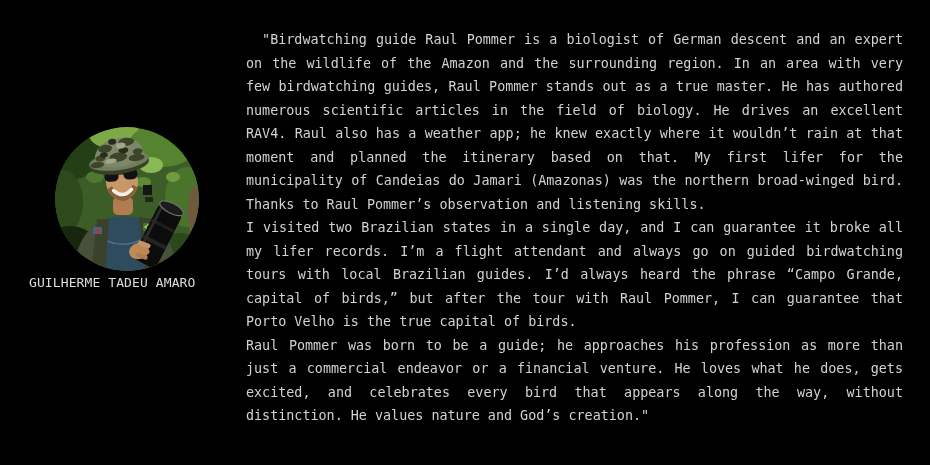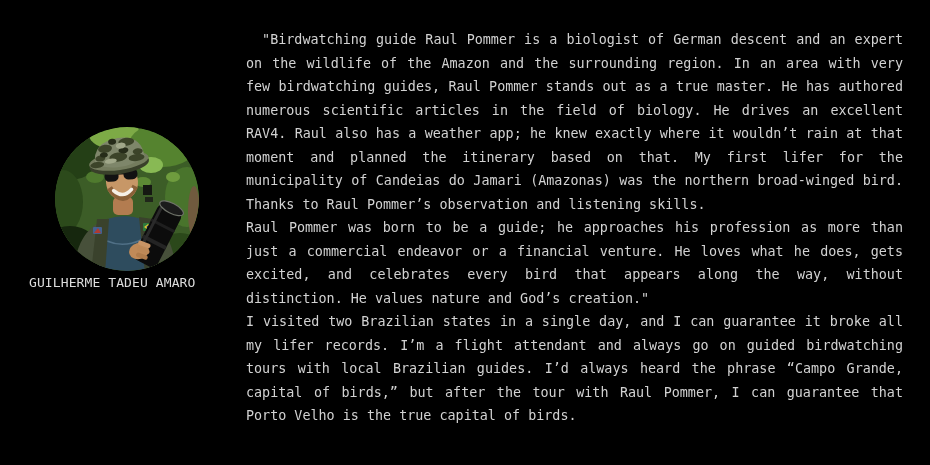--- a/index.html
+++ b/index.html
@@ -155,15 +155,15 @@
         <rect x="82" y="125" width="12" height="4.5" rx="2.2" fill="#b07c4c" transform="rotate(20 82 125)"></rect>
       </g>
     </g>
   </svg>
 </div>
 
 <div class="author">GUILHERME TADEU AMARO</div>
 
 <div class="testimonial">
   <p class="first">"Birdwatching guide Raul Pommer is a biologist of German descent and an expert on the wildlife of the Amazon and the surrounding region. In an area with very few birdwatching guides, Raul Pommer stands out as a true master. He has authored numerous scientific articles in the field of biology. He drives an excellent RAV4. Raul also has a weather app; he knew exactly where it wouldn’t rain at that moment and planned the itinerary based on that. My first lifer for the municipality of Candeias do Jamari (Amazonas) was the northern broad-winged bird. Thanks to Raul Pommer’s observation and listening skills.</p>
+  <p>I visited two Brazilian states in a single day, and I can guarantee it broke all my lifer records. I’m a flight attendant and always go on guided birdwatching tours with local Brazilian guides. I’d always heard the phrase “Campo Grande, capital of birds,” but after the tour with Raul Pommer, I can guarantee that Porto Velho is the true capital of birds.</p>
   <p>Raul Pommer was born to be a guide; he approaches his profession as more than just a commercial endeavor or a financial venture. He loves what he does, gets excited, and celebrates every bird that appears along the way, without distinction. He values nature and God’s creation."</p>
-  <p>I visited two Brazilian states in a single day, and I can guarantee it broke all my lifer records. I’m a flight attendant and always go on guided birdwatching tours with local Brazilian guides. I’d always heard the phrase “Campo Grande, capital of birds,” but after the tour with Raul Pommer, I can guarantee that Porto Velho is the true capital of birds.</p>
 </div>
 
 </body></html>

